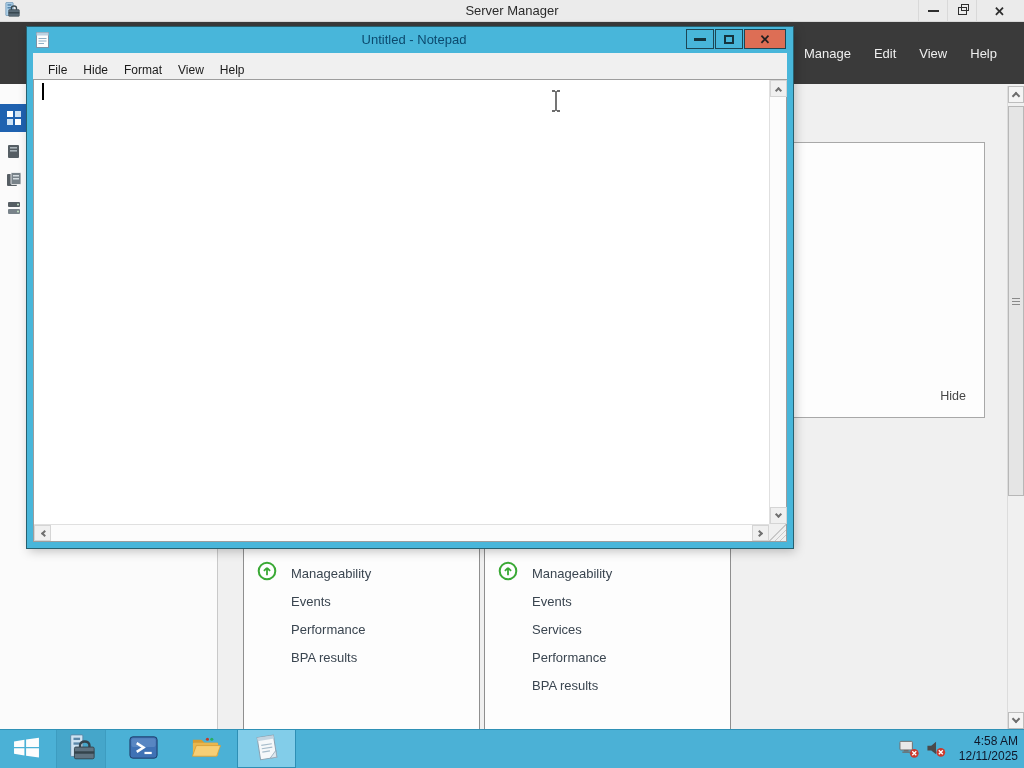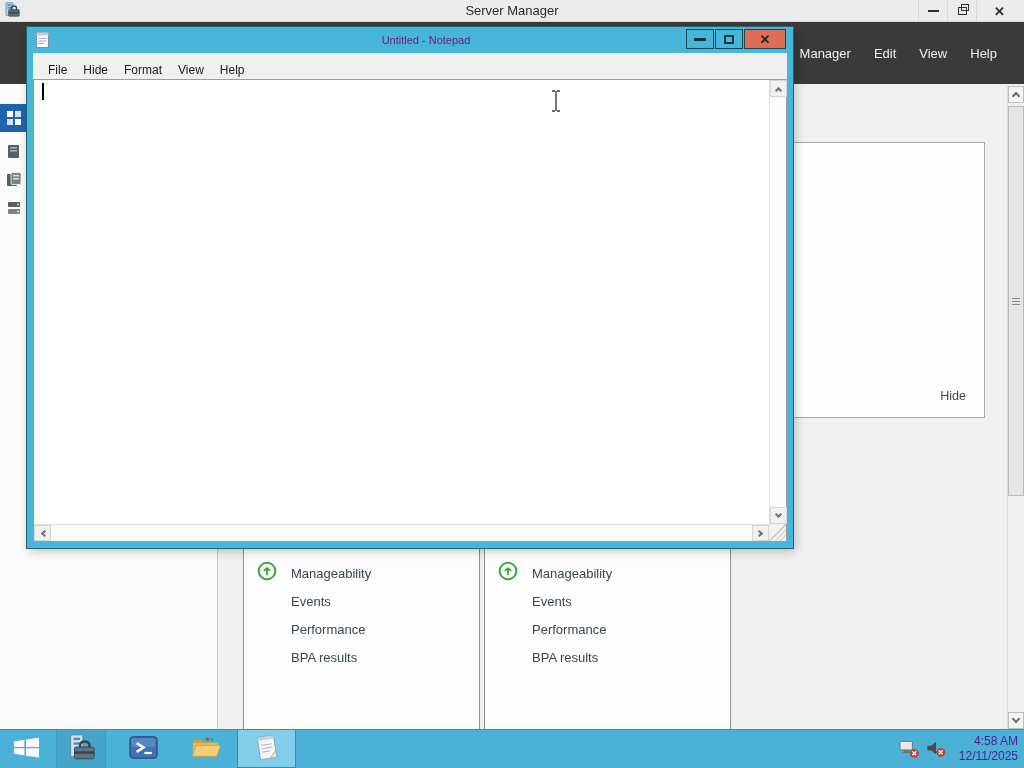--- a/index.html
+++ b/index.html
@@ -61,22 +61,22 @@
   .chev.up{transform:rotate(-135deg);margin-top:3px;}
   .chev.down{transform:rotate(45deg);margin-bottom:3px;}
   .chev.left{transform:rotate(135deg);margin-left:3px;}
   .chev.right{transform:rotate(-45deg);margin-right:3px;}
 
   
   .notepad{position:absolute;left:27px;top:27px;width:766px;height:521px;background:#48b6da;
            outline:1px solid #27606f;box-shadow:2px 3px 10px rgba(0,0,0,.25);z-index:50;}
   .np-titlebar{position:absolute;left:0;top:0;width:100%;height:26px;}
   .np-app-icon{position:absolute;left:9px;top:5px;width:13px;height:16px;}
-  .np-title{position:absolute;left:16px;top:0;width:100%;height:26px;line-height:26px;text-align:center;
-            font-size:11px;color:#701a75;}
+  .np-title{position:absolute;left:4px;top:0;width:100%;height:26px;line-height:26px;text-align:center;
+            font-size:13px;color:#0c4a6e;}
   .np-caption{position:absolute;right:7px;top:2px;display:flex;}
   .np-cap-btn{height:20px;border:1px solid #1d4654;background:transparent;display:flex;align-items:center;
               justify-content:center;padding:0;cursor:default;margin-left:1px;}
   .np-cap-btn.min,.np-cap-btn.max{width:28px;}
   .np-cap-btn.close{width:42px;background:#dd6e55;}
   .np-glyph-min{display:inline-block;width:12px;height:3px;background:#15333d;}
   .np-glyph-max{display:inline-block;width:10px;height:9px;border:2px solid #15333d;}
   .np-glyph-x{font-size:13px;font-weight:bold;color:#231f20;font-style:normal;line-height:1;}
 
   .np-menubar{position:absolute;left:6px;top:26px;width:754px;height:34px;background:#f0f0f0;
@@ -105,21 +105,21 @@
            border-top:1px solid #2f91b6;}
   .tb-btn{position:absolute;top:0;height:38px;border:none;background:transparent;display:flex;
           align-items:center;justify-content:center;padding:0;cursor:default;}
   .tb-start{left:0;width:52px;}
   .tb-sm{left:56px;width:50px;background:#45a6ca;border-left:1px solid #3d9cc0;border-right:1px solid #3d9cc0;}
   .tb-ps{left:118px;width:50px;}
   .tb-fe{left:180px;width:50px;}
   .tb-np{left:237px;width:59px;background:#82cde9;border:1px solid #2e8fb5;border-top:none;}
   .tray{position:absolute;right:6px;top:0;height:38px;display:flex;align-items:center;gap:6px;}
   .tray-ic{width:21px;height:20px;display:inline-block;}
-  .clock{text-align:right;font-size:12px;line-height:15px;color:#4c1d95;padding-left:6px;min-width:62px;cursor:default;}
+  .clock{text-align:right;font-size:12px;line-height:15px;color:#0f172a;padding-left:6px;min-width:62px;cursor:default;}
 
   
   .cursor{position:absolute;left:549px;top:89px;z-index:200;pointer-events:none;}
 </style>
 </head>
 <body>
 
 <div id="screen">
 
   <section>
@@ -146,21 +146,21 @@
             </span>
           </button>
         <button class="sm-cap-btn close">
             <i class="glyph-x">✕</i>
           </button>
       </span>
     </div>
 
     <div class="sm-commandbar">
       <nav class="sm-menu">
-        <span>Manager</span>
+        <span>Manage</span>
         <span>Edit</span>
         <span>View</span>
         <span>Help</span>
       </nav>
     </div>
 
     <div class="sm-sidebar">
       <div class="side-item selected" style="top:20px;">
         <span class="side-ic">
           <svg viewBox="0 0 16 16" width="16" height="16">
@@ -244,20 +244,24 @@
             </svg>
           </span>
           <a>Manageability</a>
         </div>
         <div class="trow">
           <span class="ic-spacer"></span>
           <a>Events</a>
         </div>
         <div class="trow">
           <span class="ic-spacer"></span>
+          <a>Services</a>
+        </div>
+        <div class="trow">
+          <span class="ic-spacer"></span>
           <a>Performance</a>
         </div>
         <div class="trow">
           <span class="ic-spacer"></span>
           <a>BPA results</a>
         </div>
       </div>
     </div>
 
     <div class="sm-scrollbar">

